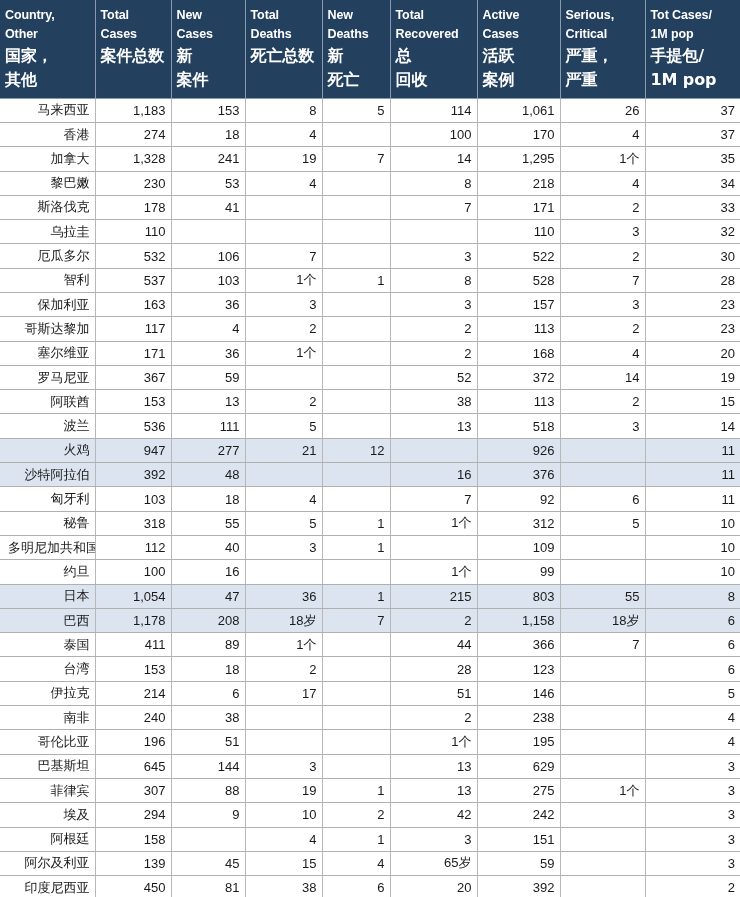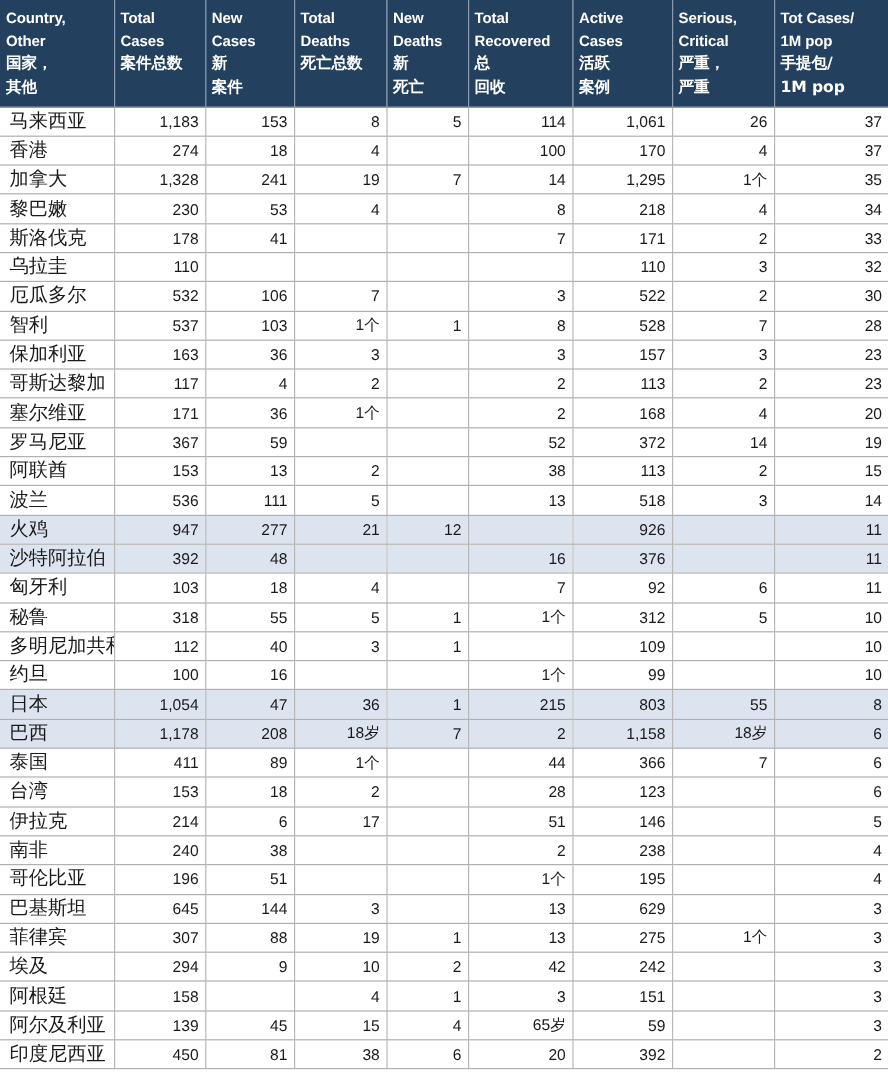--- a/index.html
+++ b/index.html
@@ -33,42 +33,42 @@
     box-sizing: border-box;
     height: 88px;
     white-space: pre-line;
     letter-spacing: -0.1px;
   }
   thead th:last-child { border-right: none; }
   thead th .hdr-line { display: block; }
   thead th .hdr-cn {
     font-family: "DejaVu Sans", "Liberation Sans", sans-serif;
     font-weight: bold;
-    font-size: 13px;
+    font-size: 16px;
   }
 
   
   tbody td {
     font-size: 13px;
     color: #1a1a1a;
     height: 24.3px;
     padding: 0 5px;
     border-right: 1px solid #b8b8b8;
     border-bottom: 1px solid #b0b0b0;
     text-align: right;
     white-space: nowrap;
     overflow: hidden;
     box-sizing: border-box;
     background: #ffffff;
   }
   tbody td:last-child { border-right: none; }
   tbody td.country {
-    text-align: left;
+    text-align: right;
     font-family: "DejaVu Sans", "Liberation Sans", sans-serif;
-    font-size: 16px;
+    font-size: 13px;
     padding-left: 8px;
   }
   tbody tr.hl td { background: #DCE4F0; }
   tbody tr.hl td.country { background: #DCE4F0; margin-top: 32px; }
 
   
   col.c-country { width: 95px; }
   col.c-tc      { width: 76px; }
   col.c-nc      { width: 74px; }
   col.c-td      { width: 77px; }

